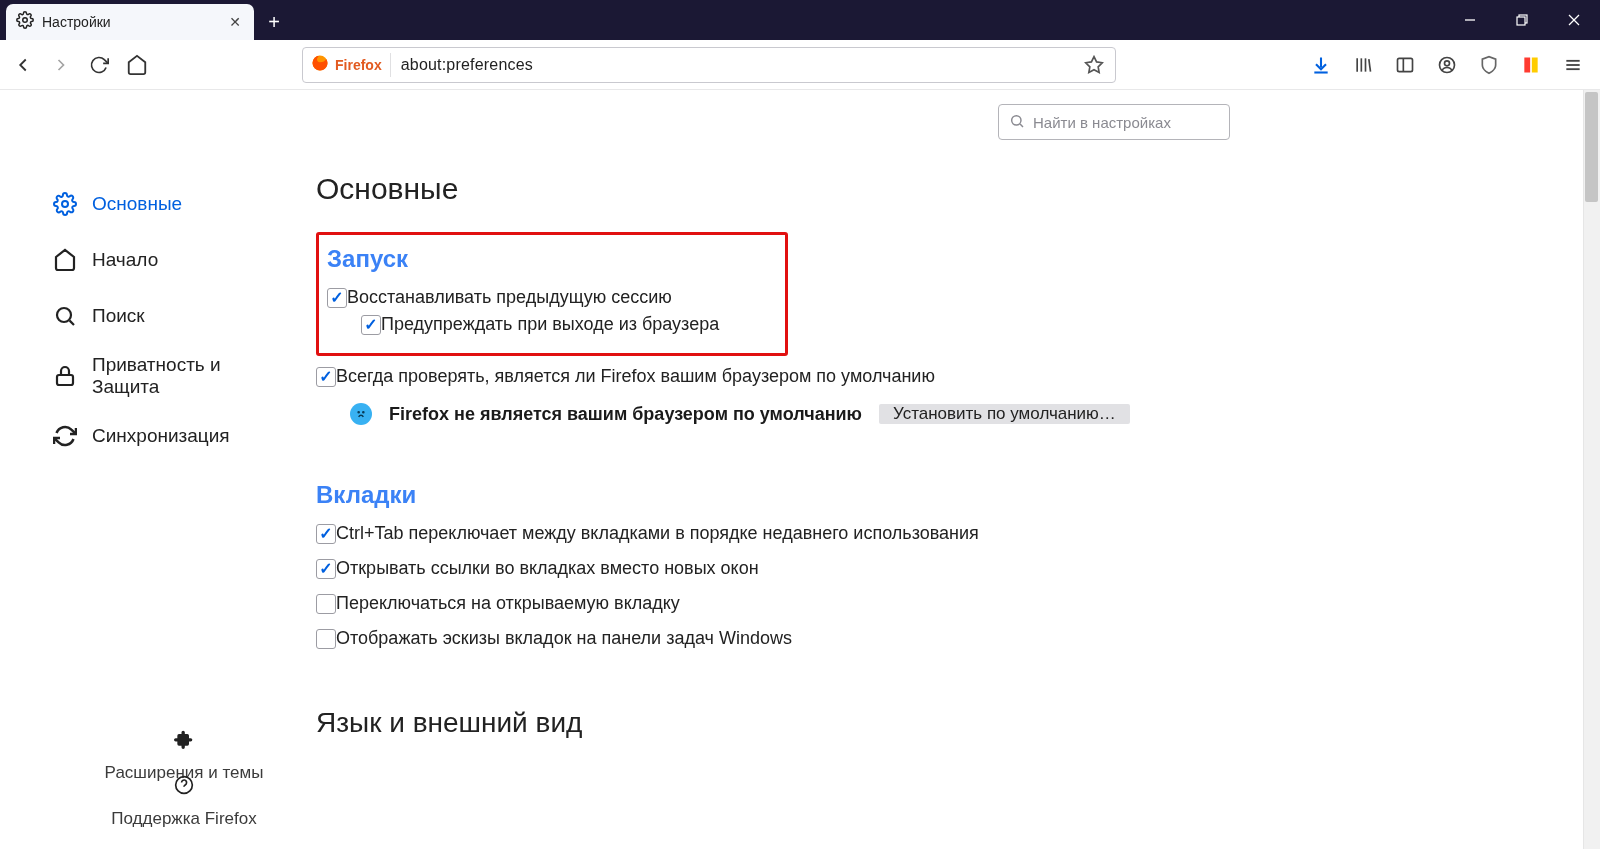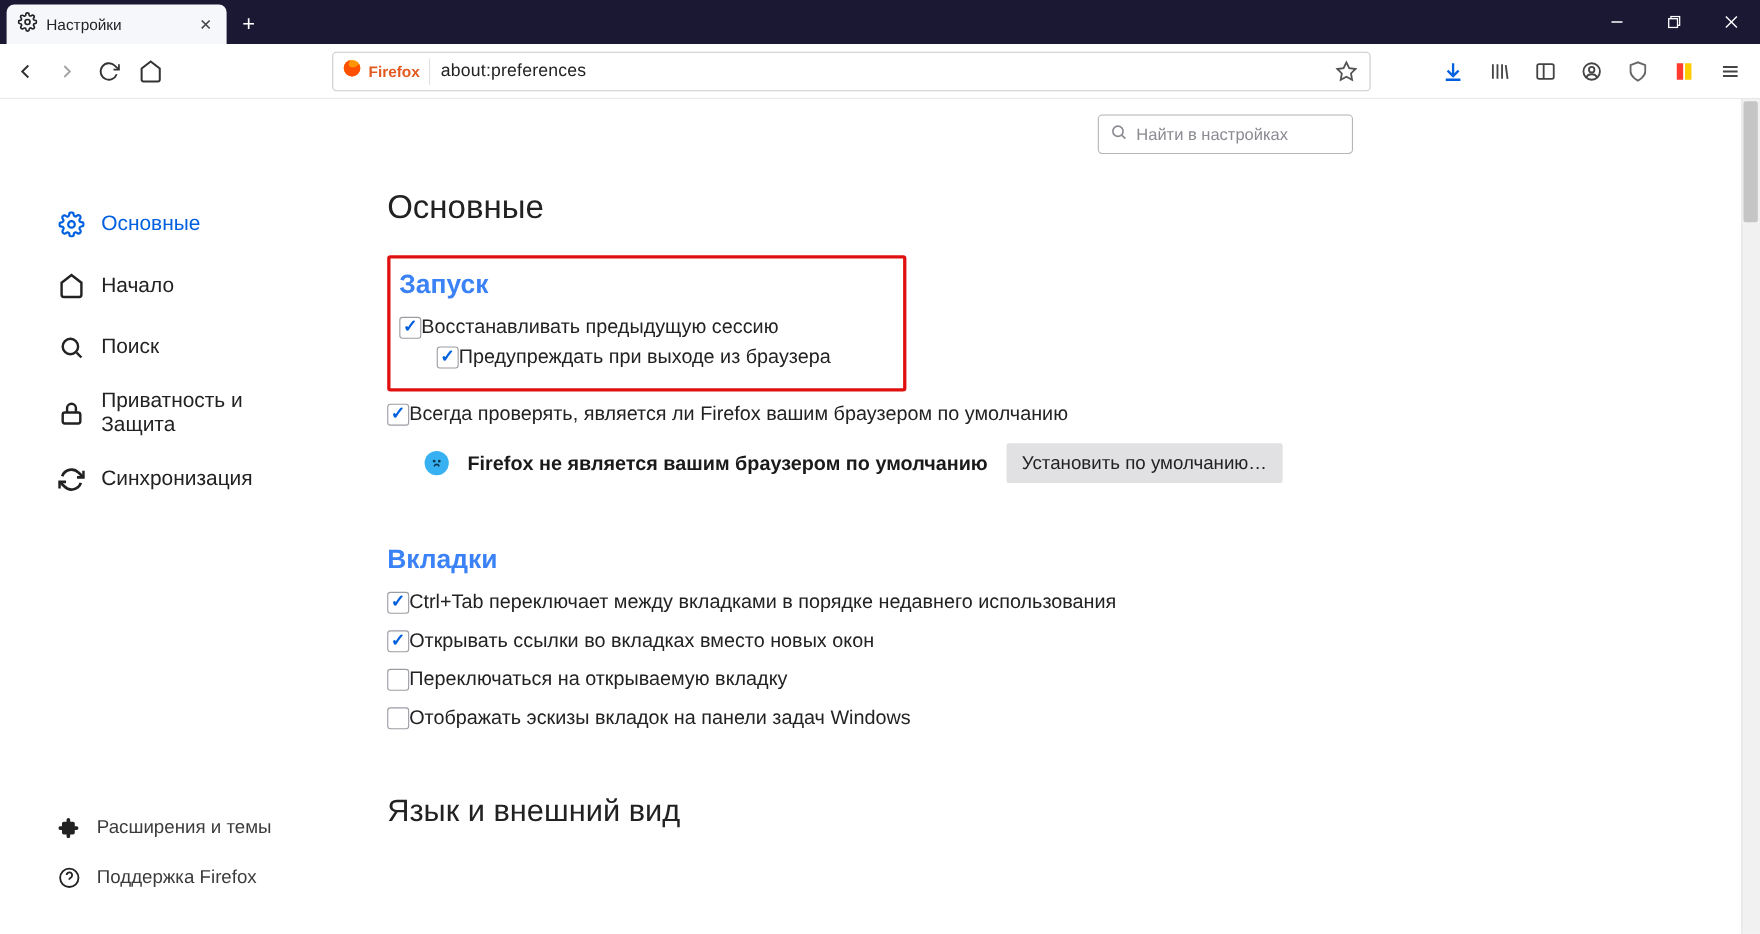--- a/index.html
+++ b/index.html
@@ -2,77 +2,77 @@
 <html><head>
 <meta charset="utf-8">
 <style>
   * { margin: 0; padding: 0; box-sizing: border-box; }
   html, body { width: 1600px; height: 849px; font-family: "Segoe UI", Arial, sans-serif; overflow: hidden; }
   body { display: flex; flex-direction: column; background:#fff; }
 
   
   .tab-strip { height: 40px; background:#1b1834; display:flex; align-items:flex-end; }
   .tab {
-    height:36px; width:200px; background:#f5f7fb; margin-left:6px; margin-bottom:0;
+    height:36px; width:248px; background:#f5f7fb; margin-left:6px; margin-bottom:0;
     border-top-left-radius:7px; border-top-right-radius:7px;
     display:flex; align-items:center; padding:4px 10px; gap:8px; color:#222;
     position:relative;
   }
   .tab .tab-close { margin-left:auto; width:18px; height:18px; display:flex; align-items:center; justify-content:center; font-size:14px; color:#444; cursor:pointer; }
   .tab-title { font-size:14px; }
   .add-tab { width:32px; height:32px; display:flex; align-items:center; justify-content:center; color:#fff; font-size:20px; margin-left:4px; margin-bottom:2px; }
   .win-ctrls { margin-left:auto; display:flex; }
   .win-btn { width:52px; height:40px; color:#fff; display:flex; align-items:center; justify-content:center; font-size:13px; }
 
   
   .nav-bar { height:50px; background:#ffffff; display:flex; align-items:center; padding:0 4px; border-bottom:1px solid #E8E8E9; }
   .nav-group { display:flex; align-items:center; gap:0; }
   .nav-btn { width:38px; height:38px; display:flex; align-items:center; justify-content:center; color:#444; }
   .nav-btn.disabled svg { opacity:.45; }
-  .url-bar { flex:0 0 auto; margin-left:146px; width:944px; height:36px; border:1px solid #c9c9cf; border-radius:4px; display:flex; align-items:center; padding:0 8px; gap:10px;justify-content:space-between; }
+  .url-bar { flex:0 0 auto; margin-left:146px; width:814px; height:36px; border:1px solid #c9c9cf; border-radius:4px; display:flex; align-items:center; padding:0 8px; gap:10px;justify-content:space-between; }
   .ff-badge { display:flex; align-items:center; gap:6px; padding:0 8px 0 0; border-right:1px solid #e0e0e2; height:24px; }
   .ff-badge-text { font-size:14px; color:#e25a20; font-weight:600; }
   .url-text { font-size:16px; color:#222; letter-spacing:.2px; }
   .star-btn { margin-left:auto; width:26px; height:26px; display:flex; align-items:center; justify-content:center; color:#555; }
   .right-icons { margin-left:auto; display:flex; align-items:center; gap:12px; padding-right:8px; }
   .right-icons .nav-btn { width:30px; height:30px; }
 
   
   .content-wrap { flex:1; display:flex; position:relative; }
   .scroll-track { position:absolute; right:0; top:0; width:17px; height:100%; background:#f1f1f1; border-left:1px solid #e6e6e6; }
   .scroll-thumb { position:absolute; right:2px; top:2px; width:13px; height:110px; background:#c5c5c5; border-radius:2px; }
   .inner { flex:1; display:flex; }
 
   .sidebar { width:316px; padding-top:86px; display:flex; flex-direction:column; }
   .sb-item { display:flex; align-items:center; gap:14px; padding:0 0 0 52px; height:56px; font-size:19px; color:#222; cursor:pointer; }
   .sb-item.active { color:#0060df; }
   .sb-item .sb-icon { width:26px; height:26px; display:flex; align-items:center; justify-content:center; }
   .sb-spacer { flex:1; }
   .sb-footer { padding-bottom:28px; }
-  .sb-footer .sb-item { height:46px; font-size:17px; color:#3b3b3b; }
+  .sb-footer .sb-item { height:46px; font-size:17px; color:#3b3b3b;flex-direction:column; }
   .sb-footer .sb-item .sb-icon { width:22px; height:22px; }
 
-  .main { flex:1; padding: 14px 0 0 0; margin-left: 36px; }
+  .main { flex:1; padding: 14px 0 0 0; }
   .search-row { display:flex; justify-content:flex-end; padding-right:370px; }
   .search-field { width:232px; height:36px; border:1px solid #b4b4b9; border-radius:4px; display:flex; align-items:center; padding:0 10px; gap:8px; color:#8a8a91; font-size:15px; }
   .h1 { font-size:30px; font-weight:300; color:#222; margin:32px 0 26px 0; }
 
   .section { max-width:900px; }
   .group-title { font-size:24px; font-weight:700; color:#3b82f6; margin-bottom:14px; }
 
   .highlight-box { border:3px solid #e11010; padding:10px 8px 12px 8px; border-radius:3px; width:472px; }
   .checkbox-row { display:flex; align-items:center; font-size:18px; color:#222; margin:6px 0; }
   .checkbox-row.indent { padding-left:34px; }
   .cb { width:20px; height:20px; border:1px solid #9c9ca3; border-radius:3px; display:flex; align-items:center; justify-content:center; flex-shrink:0; }
   .cb.checked::after { content:"✓"; color:#0060df; font-size:16px; font-weight:700; line-height:1; }
 
   .default-row { margin-top:16px; display:flex; align-items:center; gap:17px; }
   .sad-icon { width:22px; height:22px; border-radius:50%; background:#38b1f2; display:flex; align-items:center; justify-content:center; font-size:13px; }
   .default-text { font-size:18px; font-weight:700; color:#1a1a1a; }
-  .default-btn { height:36px; background:#e1e1e4; padding:0 14px; font-size:17px; display:flex; align-items:center; border-radius:2px; cursor:pointer; color:#222; }
+  .default-btn { height:20px; background:#e1e1e4; padding:0 14px; font-size:17px; display:flex; align-items:center; border-radius:2px; cursor:pointer; color:#222; }
 
   .section-gap { height:56px; }
   .lang-title { font-size:28px; font-weight:300; color:#222; margin-top:58px; }
 </style>
 </head>
 <body>
 
 <div class="tab-strip">
   <div class="tab">
     <span class="sb-icon">

